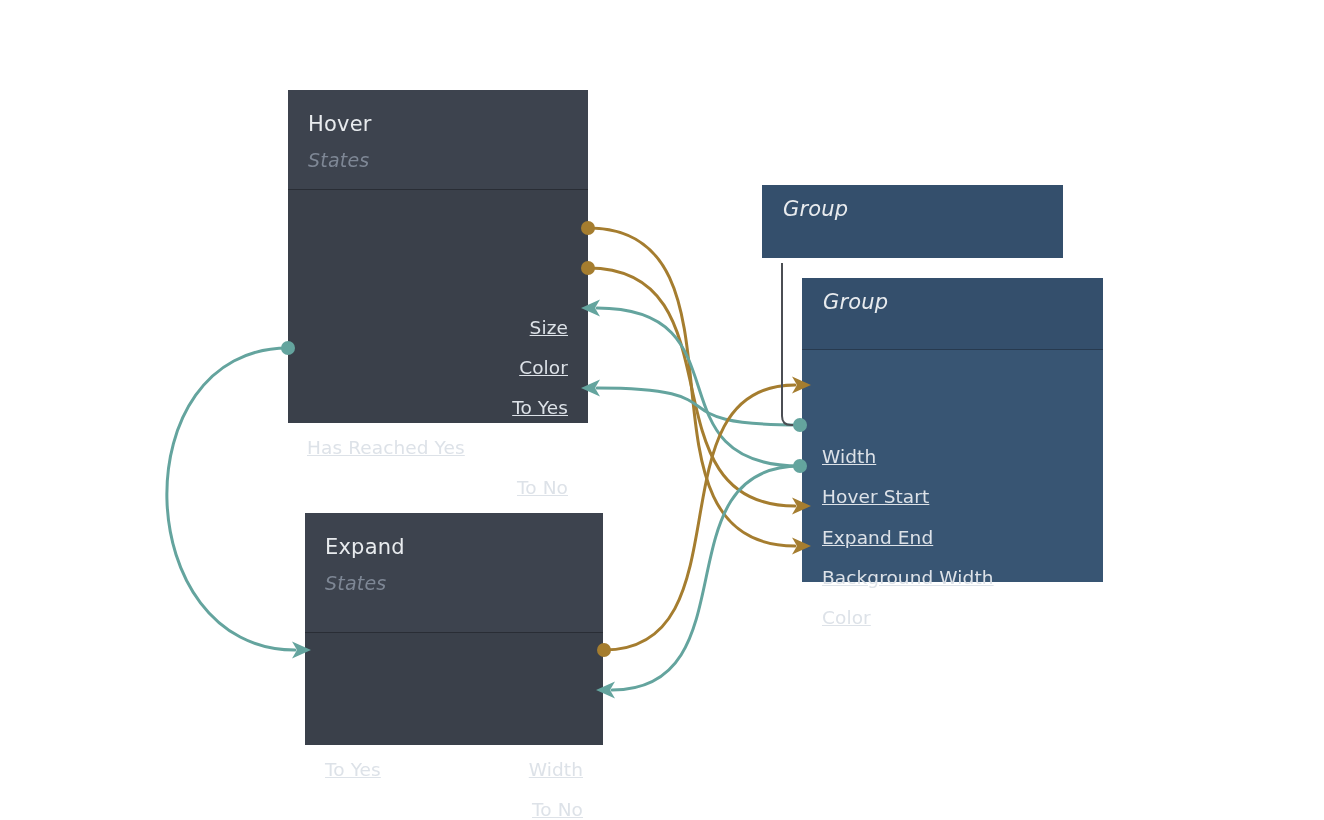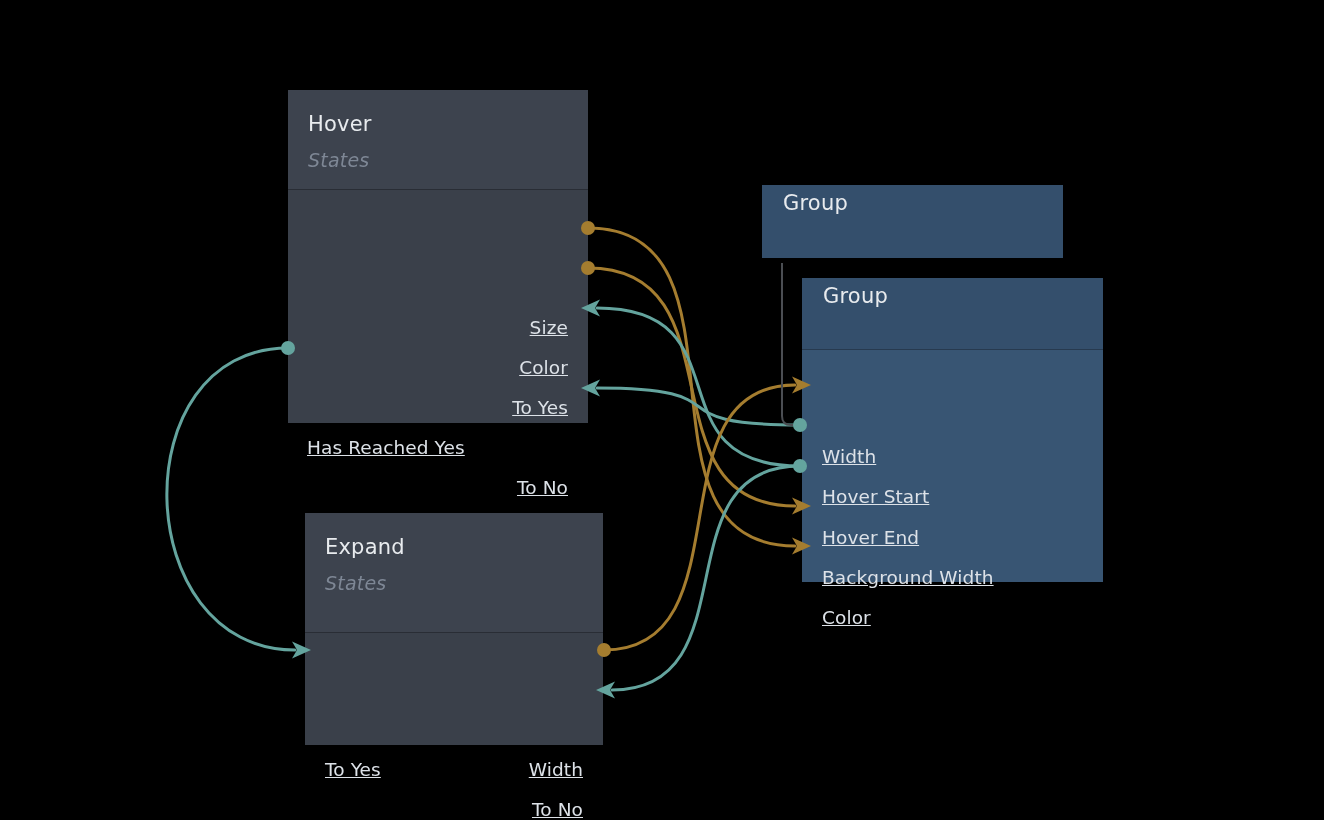--- a/index.html
+++ b/index.html
@@ -1,36 +1,36 @@
 <!DOCTYPE html>
 <html><head>
 <meta charset="utf-8">
 <style>
   html,body{margin:0;padding:0;background:#141517;}
   .canvas{
     position:relative;
     width:1324px;height:820px;
-    background:#000000;
+    background:#ffffff;
     overflow:hidden;
     font-family:"DejaVu Sans", sans-serif;
   }
   .node{position:absolute;}
   .node .hd{position:relative;box-sizing:border-box;}
   .node .bd{position:relative;box-sizing:border-box;}
   .gray .hd{background:#3d434e;border-bottom:1px solid rgba(25,28,33,.55);}
   .gray .bd{background:#3a404a;}
   .blue .hd{background:#344f6c;border-bottom:1px solid rgba(25,33,45,.45);}
   .blue .bd{background:#385573;}
   .blue-solo{background:#344f6c;}
   .title{
     position:absolute;left:20px;top:20px;
     font-size:21px;line-height:28px;color:#e8ebee;
     white-space:nowrap;letter-spacing:.2px;
   }
-  .title.grp{top:4px;left:21px;}
+  .title.grp{top:10px;left:21px;font-style:italic;}
   .subtitle{
     position:absolute;left:20px;top:56px;
     font-size:19px;line-height:28px;color:#7e8795;
     white-space:nowrap;letter-spacing:.2px;font-style:italic;
   }
   .port{
     position:absolute;
     font-size:18.5px;line-height:26px;color:#dde2e8;
     white-space:nowrap;letter-spacing:.1px;text-decoration:underline;
   }
@@ -73,21 +73,21 @@
     <div class="title grp">Group</div>
   </div>
 
   <div class="node blue" style="left:802px;top:278px;width:301px;height:304px">
     <div class="hd" style="height:72px">
       <div class="title grp">Group</div>
     </div>
     <div class="bd" style="height:232px">
       <span class="port pl" style="top:94px">Width</span>
       <span class="port pl" style="top:134px">Hover Start</span>
-      <span class="port pl" style="top:175px">Hover End</span>
+      <span class="port pl" style="top:175px">Expand End</span>
       <span class="port pl" style="top:215px">Background Width</span>
       <span class="port pl" style="top:255px">Color</span>
     </div>
   </div>
 
   <svg class="wires" width="1324" height="820" viewBox="0 0 1324 820">
       <path d="M 588 228 C 762.9 228, 620.1 546, 795 546" fill="none" stroke="#a57d2f" stroke-width="3" stroke-linecap="round"></path>
       <path d="M 588 268 C 743.25 268, 639.75 506, 795 506" fill="none" stroke="#a57d2f" stroke-width="3" stroke-linecap="round"></path>
       <path d="M 800 425 C 647.75 425, 749.25 388, 597 388" fill="none" stroke="#64a49e" stroke-width="3" stroke-linecap="round"></path>
       <path d="M 800 466 C 647.75 466, 749.25 308, 597 308" fill="none" stroke="#64a49e" stroke-width="3" stroke-linecap="round"></path>

